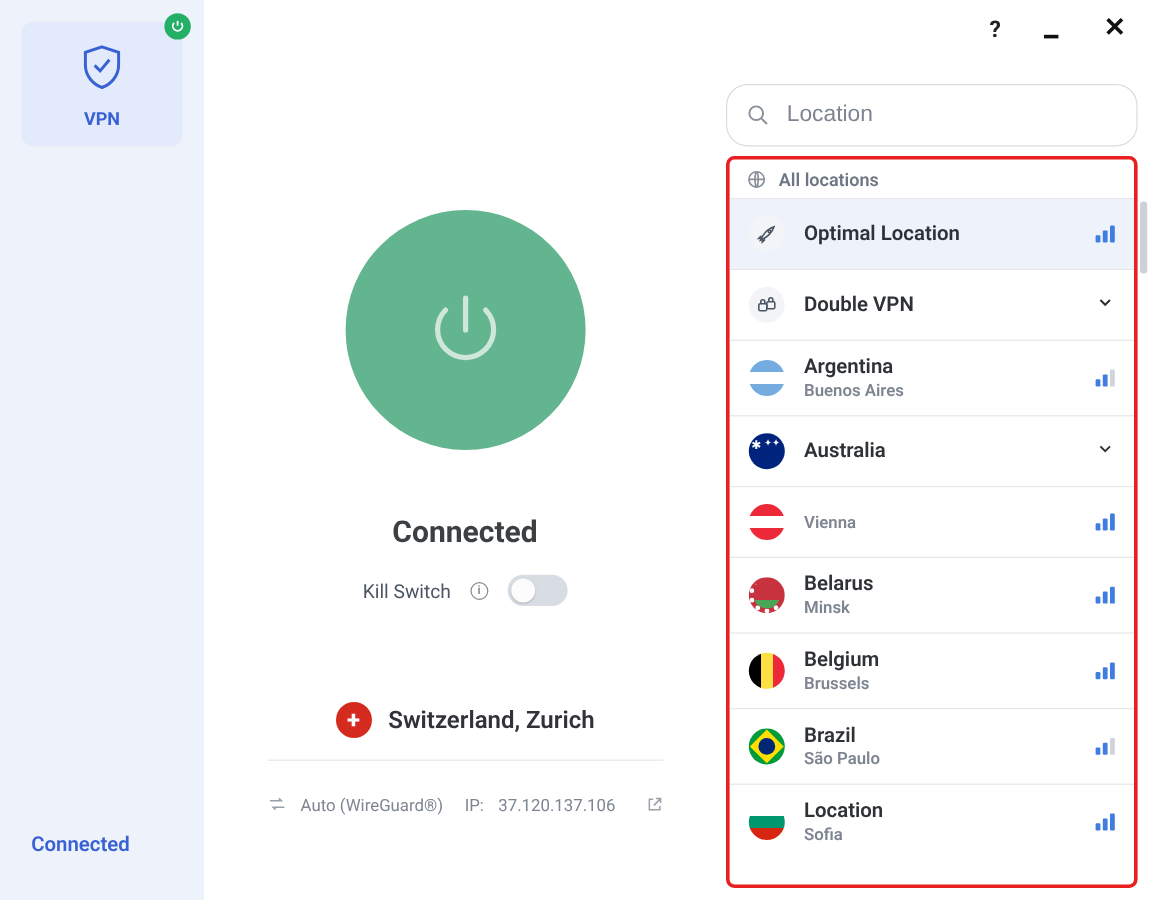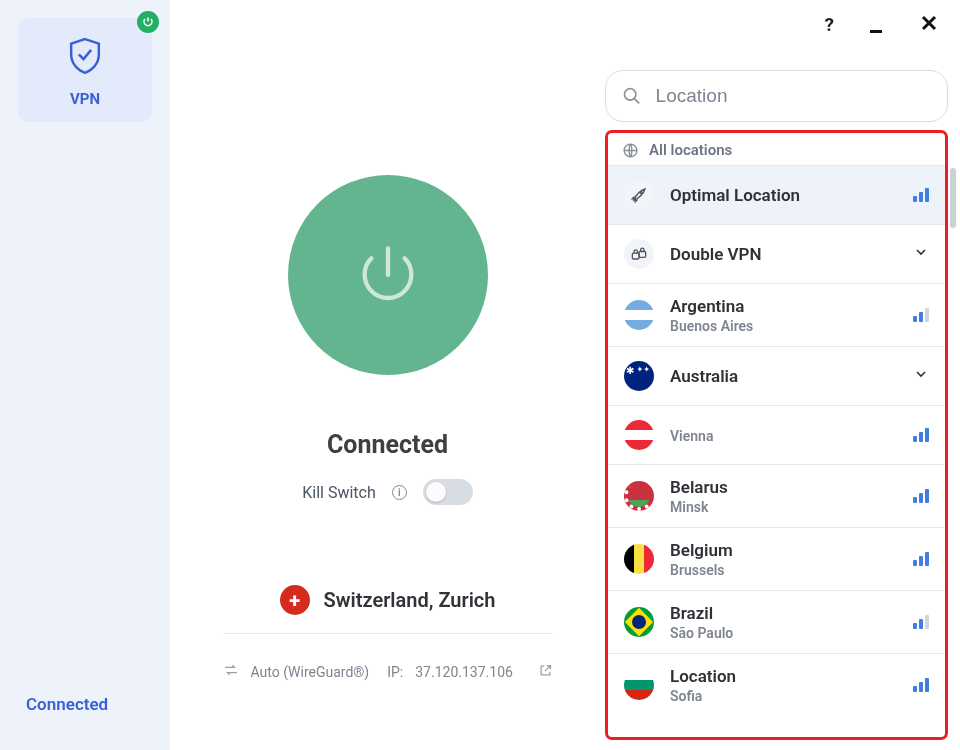--- a/index.html
+++ b/index.html
@@ -133,21 +133,21 @@
   .search-box input::placeholder { color: #7e8591; }
   .locations-wrap {
     margin-top: 8px;
     border: 3px solid #ea1f1f;
     border-radius: 7px;
     flex: 1;
     display: flex; flex-direction: column;
     overflow: hidden;
   }
   .all-locations-hdr {
-    display: flex; align-items: center; gap: 10px;
+    display: flex; align-items: flex-start; gap: 10px;
     padding: 8px 14px 6px;
     color: #6e7684; font-size: 15px; font-weight: 600;
   }
   .loc-list { flex: 1; overflow-y: auto; }
   .loc-item {
     border-top: 1px solid #e5e7eb;
     padding: 12px 16px;
     display: flex; align-items: center; gap: 16px;
     cursor: pointer;
     min-height: 59px;

